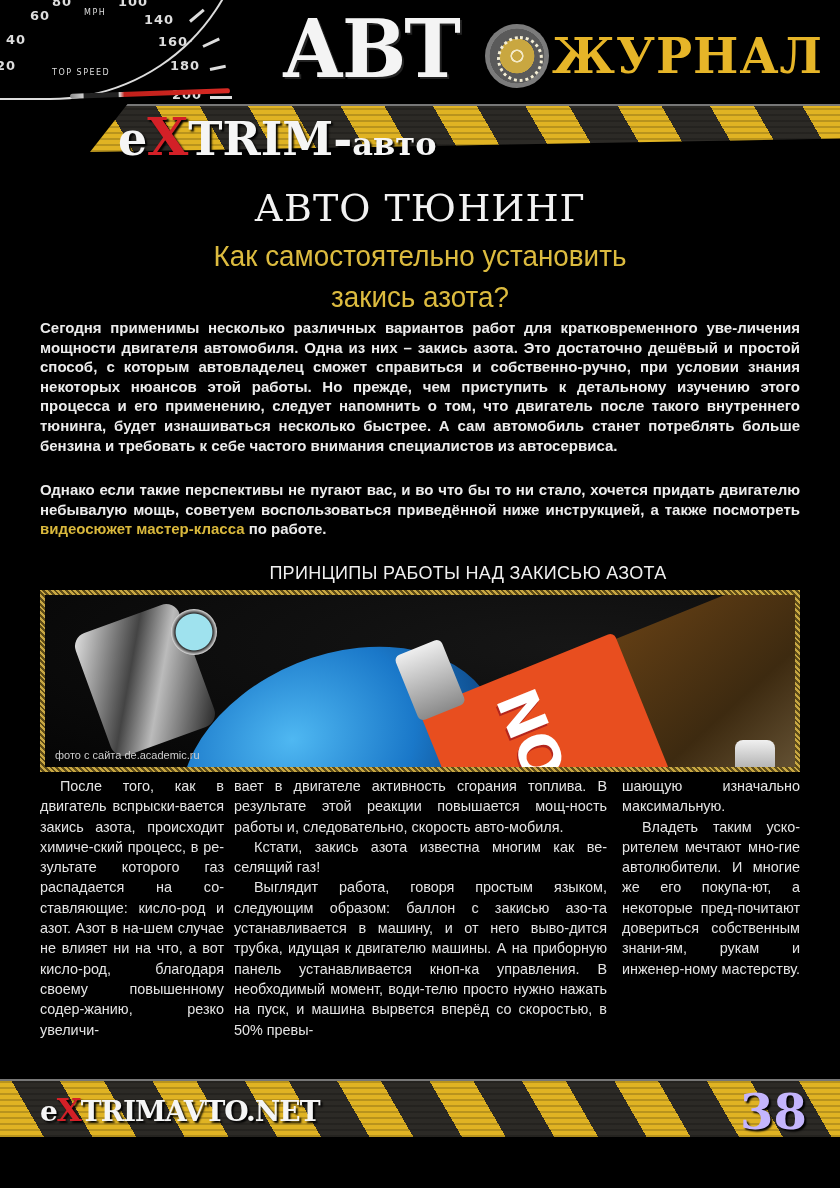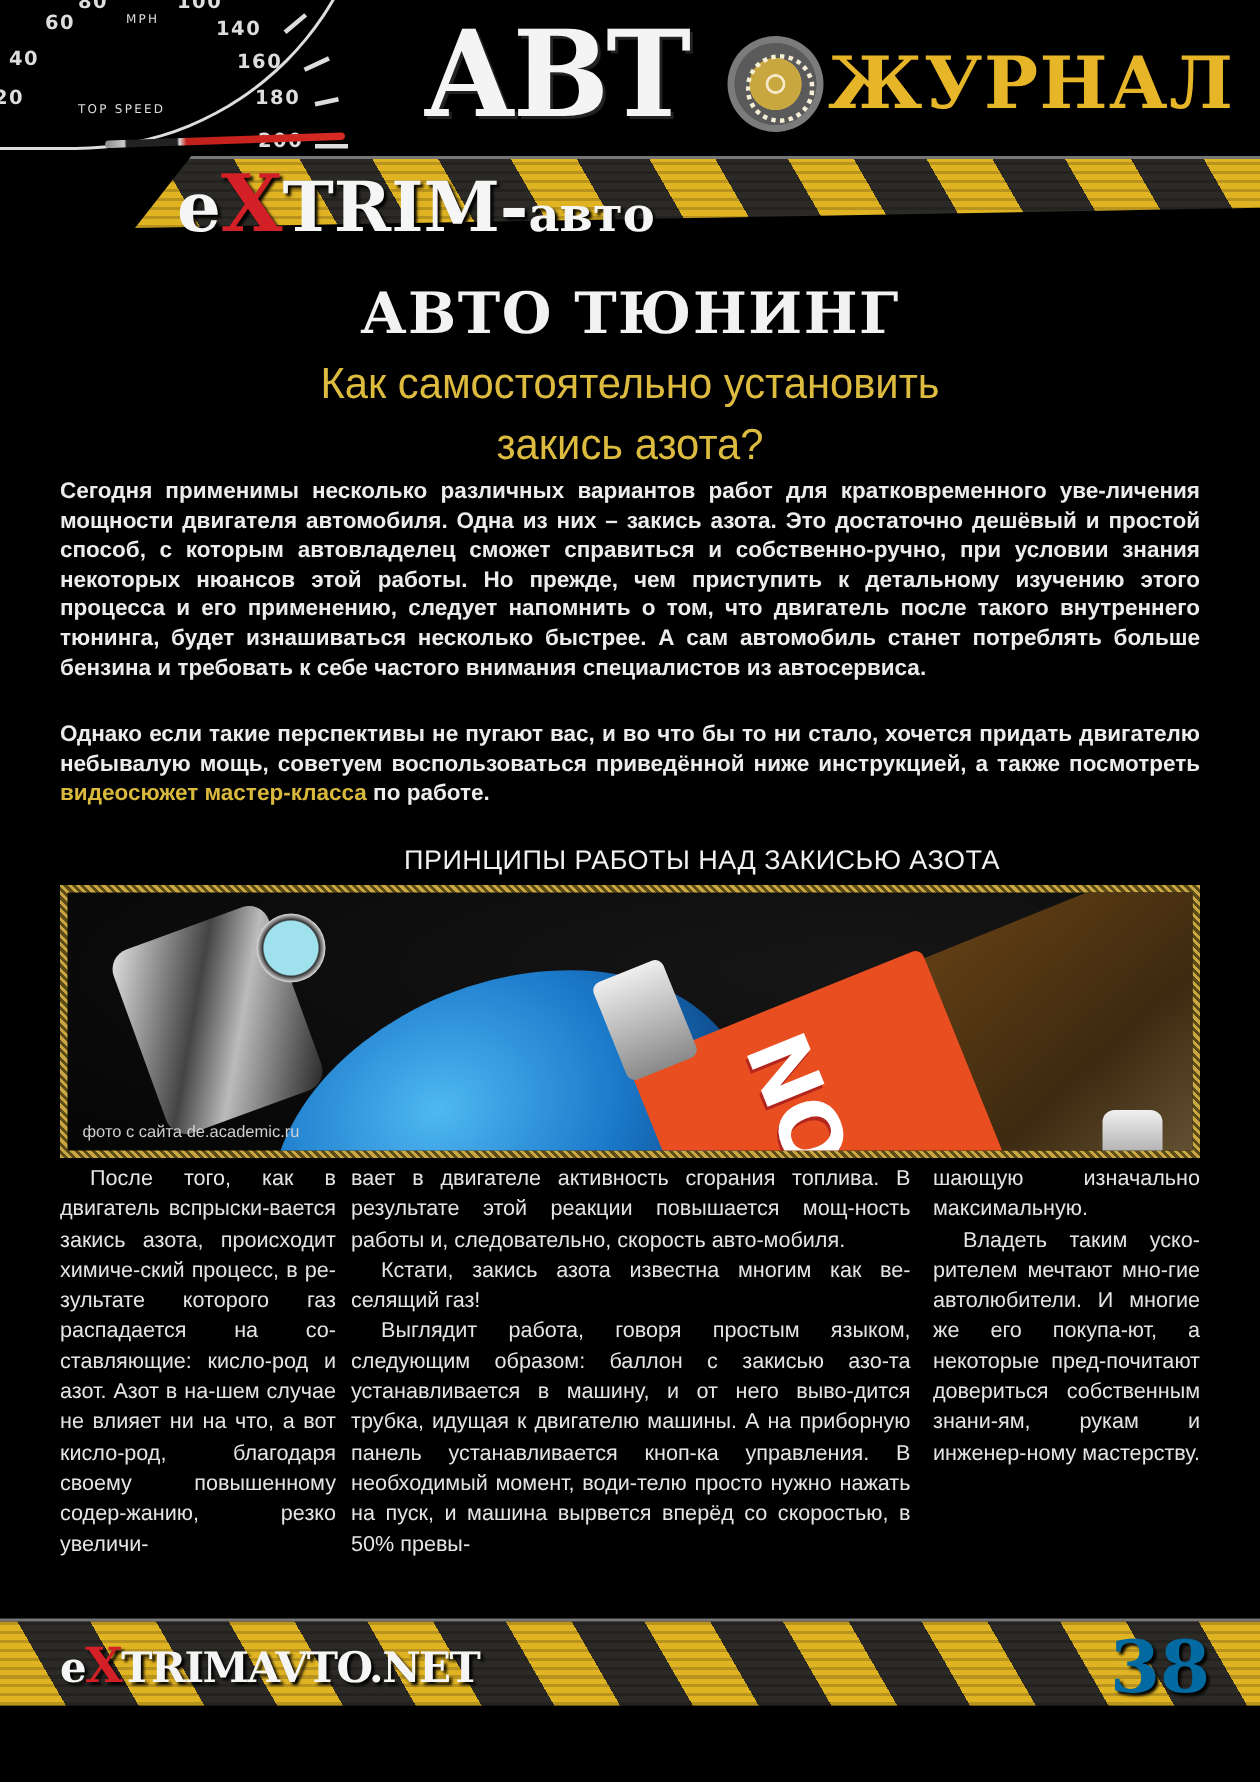--- a/index.html
+++ b/index.html
@@ -24,21 +24,21 @@
     background: repeating-linear-gradient(60deg, #e0b323 0 38px, #2c2a26 38px 80px); }
   .hazard-band::after { content: ""; position: absolute; inset: 0; background: repeating-linear-gradient(0deg, rgba(0,0,0,0.18) 0 2px, rgba(0,0,0,0) 2px 6px); }
   .band-top { left: 90px; top: 104px; width: 750px; clip-path: polygon(5% 0, 100% 0, 100% 72%, 0 100%, 0 100%); }
   .band-bottom { left: 0; top: 1079px; width: 840px; height: 58px; }
 
   .brand-top { position: absolute; left: 118px; top: 110px; font-family: "DejaVu Serif", serif; font-weight: bold; font-size: 46px; color: #f5f5f5; line-height: 1; text-shadow: 2px 2px 2px #000; white-space: nowrap; }
   .brand-top .x, .brand-bottom .x { color: #d32027; font-size: 1.15em; }
   .brand-top .small { font-size: 32px; }
 
   
-  .section-title { position: absolute; left: 0; width: 840px; top: 186px; text-align: center; font-family: "DejaVu Serif", serif; font-weight: bold; font-size: 38px; color: #f2f2f2; letter-spacing: 1px; }
+  .section-title { position: absolute; left: 0; width: 840px; top: 186px; text-align: center; font-family: "DejaVu Serif", serif; font-weight: normal; font-size: 38px; color: #f2f2f2; letter-spacing: 1px; }
   .article-title { position: absolute; left: 0; width: 840px; top: 236px; text-align: center; color: #dcbb3f; font-size: 29px; line-height: 41px; font-family: "Liberation Sans", sans-serif; transform: scaleX(0.96); }
 
   
   .intro { position: absolute; left: 40px; top: 318px; width: 760px; font-family: "Liberation Sans", sans-serif; font-weight: bold; font-size: 15px; line-height: 19.6px; color: #ececec; text-align: justify; }
   .intro p + p { margin-top: 25px; }
   .intro a { color: #d9b83c; text-decoration: none; }
 
   .subheading { position: absolute; left: 0; top: 563px; width: 840px; text-align: center; font-size: 18px; color: #f0f0f0; letter-spacing: 0.3px; margin-left: 48px; }
 
   
@@ -58,21 +58,21 @@
   
   .col { position: absolute; top: 776px; font-family: "Liberation Sans", sans-serif; font-size: 14.4px; line-height: 20.3px; color: #e4e4e4; text-align: justify; hyphens: manual; }
   .col p { text-indent: 20px; }
   .col p.cont { text-indent: 0; }
   .col1 { left: 40px; width: 184px; }
   .col2 { left: 234px; width: 373px; }
   .col3 { left: 622px; width: 178px; }
 
   
   .brand-bottom { position: absolute; left: 40px; top: 1094px; font-family: "DejaVu Serif", serif; font-weight: bold; font-size: 28px; color: #f5f5f5; line-height: 1; letter-spacing: -1px; text-shadow: 2px 2px 2px #000; }
-  .page-number { position: absolute; left: 740px; top: 1088px; font-family: "DejaVu Serif", serif; font-weight: bold; font-size: 48px; color: #0369a1; line-height: 1; text-shadow: 2px 2px 2px #000; }
+  .page-number { position: absolute; left: 740px; top: 1088px; font-family: "DejaVu Serif", serif; font-weight: bold; font-size: 48px; color: #c4b5fd; line-height: 1; text-shadow: 2px 2px 2px #000; }
 </style>
 </head>
 <body>
 
 <div class="speedo">
   <div class="speedo-arc"></div>
   <span class="speedo-num" style="left:30px;top:8px;">60</span>
   <span class="speedo-num" style="left:52px;top:-6px;">80</span>
   <span class="speedo-num" style="left:118px;top:-6px;">100</span>
   <span class="speedo-num" style="left:144px;top:12px;">140</span>

